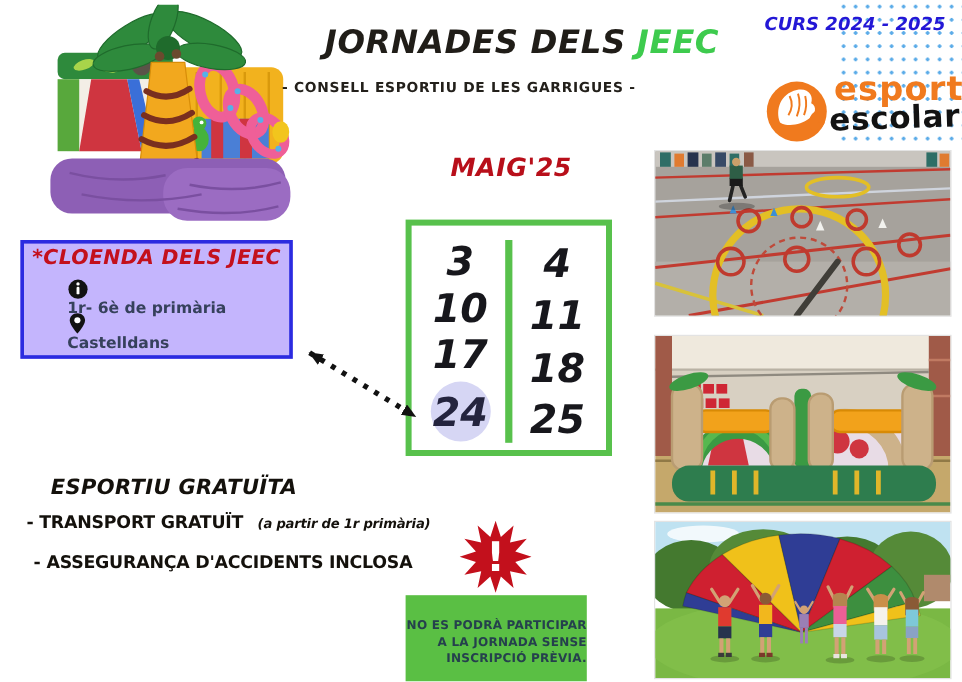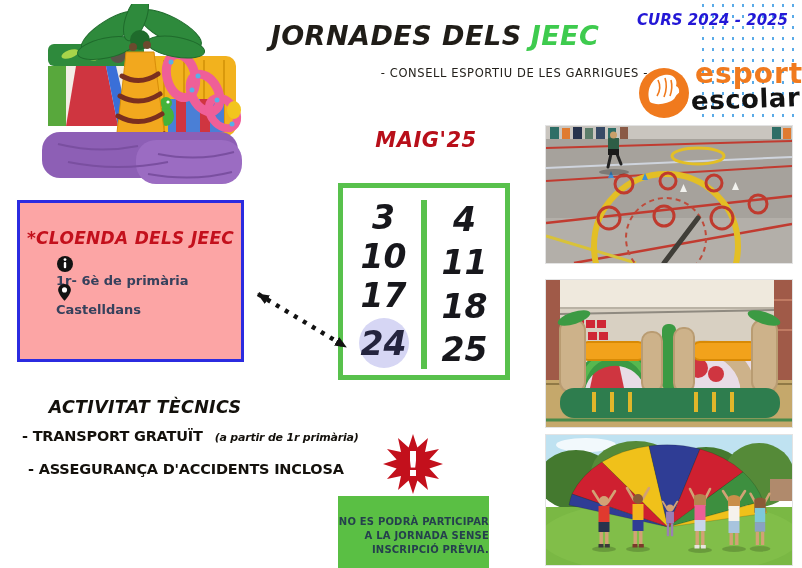--- a/index.html
+++ b/index.html
@@ -9,22 +9,22 @@
     overflow:hidden; font-family:"DejaVu Sans", sans-serif;
   }
   
   .title {
     position:absolute; left:235px; top:20px; width:400px; text-align:center;
     font-size:27px; font-weight:bold; font-style:italic; letter-spacing:.5px;
     color:#201d18; white-space:nowrap;
   }
   .title .accent { color:#3ecb4e; margin-left:9px; }
   .subtitle {
-    position:absolute; left:248px; top:66px; width:400px; text-align:right;
-    font-size:11.5px; font-weight:normal; letter-spacing:.6px; color:#23201b;
+    position:absolute; left:235px; top:66px; width:400px; text-align:left;
+    font-size:11.5px; font-weight:bold; letter-spacing:.6px; color:#23201b;
     white-space:nowrap;
   }
   .dots {
     position:absolute; left:698px; top:0; width:104px; height:124px;
     background-image:radial-gradient(circle, #5aabe8 1.3px, rgba(255,255,255,0) 1.4px);
     background-size:10px 11px;
   }
   .curs {
     position:absolute; left:630px; top:11px; width:165px; text-align:center;
     font-size:15px; font-weight:bold; font-style:italic; color:#2317d6;
@@ -64,23 +64,23 @@
     font-size:33px; font-weight:bold; font-style:italic; color:#17171c;
     line-height:1;
   }
   .day-circle {
     width:50px; height:50px; border-radius:50%; background:#d6d6f4;
     display:flex; align-items:center; justify-content:center;
   }
   .day-circle .day { color:#24243e; }
   
   .info-box {
-    position:absolute; left:17px; top:200px; width:227px; height:162px;
-    border:3px solid #2b2be0; background:#fca5a5; text-align:center;
-    padding-top:25px;
+    position:absolute; left:17px; top:200px; width:227px; height:99px;
+    border:3px solid #2b2be0; background:#c4b5fd; text-align:center;
+    padding-top:2px;
   }
   .info-title {
     font-size:17px; font-weight:bold; font-style:italic; color:#c3101c;
     letter-spacing:.3px; white-space:nowrap;
   }
   .info-subtitle {
     margin-top:6px; font-size:12.5px; font-weight:bold; color:#36415c;
     white-space:nowrap;
   }
   .info-rows { margin-top:7px; }
@@ -271,21 +271,21 @@
       <marker id="ah-end" markerWidth="14" markerHeight="12" refX="11" refY="5" orient="auto" markerUnits="userSpaceOnUse">
         <path d="M0,0 L12,5 L0,10 Z" fill="#121212"></path>
       </marker>
       <marker id="ah-start" markerWidth="14" markerHeight="12" refX="11" refY="5" orient="auto-start-reverse" markerUnits="userSpaceOnUse">
         <path d="M0,0 L12,5 L0,10 Z" fill="#121212"></path>
       </marker>
     </defs>
     <line x1="18" y1="16" x2="106" y2="69" stroke="#121212" stroke-width="4.5" stroke-dasharray="4 6.5" marker-start="url(#ah-start)" marker-end="url(#ah-end)"></line>
   </svg>
 
-  <div class="benefits-heading">ACTIVITAT TÈCNICS</div>
+  <div class="benefits-heading">ESPORTIU GRATUÏTA</div>
   <div class="benefit b0">
     <span>- TRANSPORT GRATUÏT</span>
     <span class="note">(a partir de 1r primària)</span>
   </div>
   <div class="benefit b1">
     <span>- ASSEGURANÇA D'ACCIDENTS INCLOSA</span>
   </div>
 
   <svg class="burst" width="60" height="62" viewBox="0 0 60 62">
     <polygon fill="#c3101c" points="60,31 46.4,26.6 56,16 42,19 45,5 34.4,14.6 30,1 25.6,14.6 15,5 18,19 4,16 13.6,26.6 0,31 13.6,35.4 4,46 18,43 15,57 25.6,47.4 30,61 34.4,47.4 45,57 42,43 56,46 46.4,35.4"></polygon>

